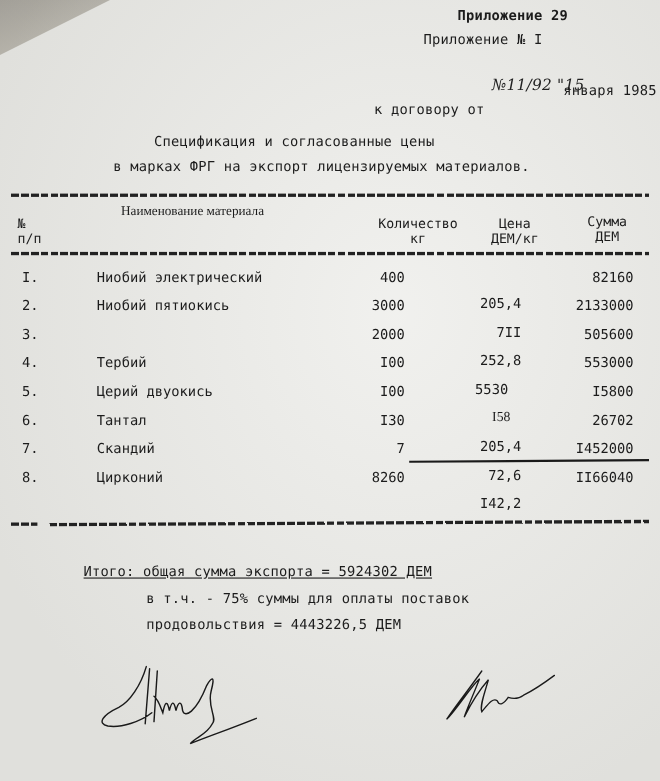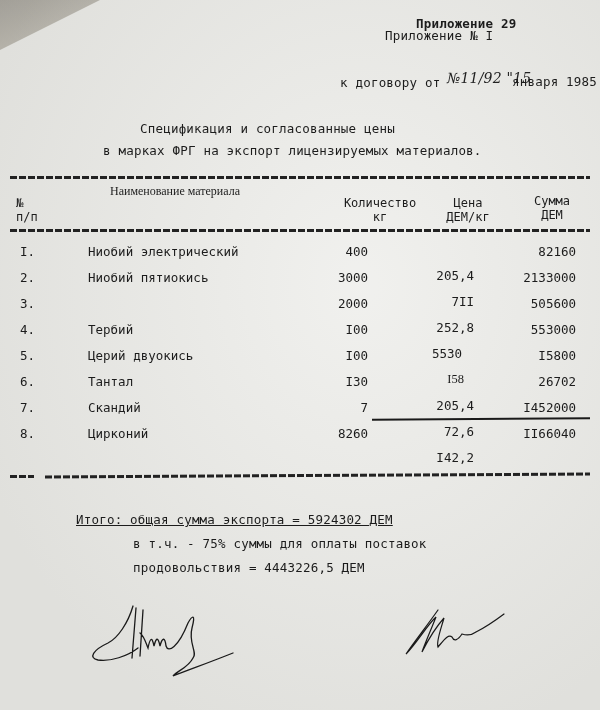--- a/index.html
+++ b/index.html
@@ -13,21 +13,21 @@
       position: absolute; left: 0; top: 0; width: 100px; height: 50px;
       background: linear-gradient(160deg, #a9a69e 0%, #bdbab1 60%);
       clip-path: polygon(0 0, 100% 0, 0 100%);
     }
     .paper-shade {
       position: absolute; inset: 0;
       background: radial-gradient(ellipse at 60% 40%, rgba(255,255,255,0.35), rgba(0,0,0,0.04) 80%);
       pointer-events: none;
     }
     .t { position: absolute; white-space: nowrap; font-size: 12.5px; letter-spacing: 0.2px; }
-    .bold { font-weight: bold; margin-top: 10px; }
+    .bold { font-weight: bold; }
     .hw { font-family: "DejaVu Serif", serif; font-style: italic; font-size: 14px; color: #222; }
     .dash {
       position: absolute; height: 3px;
       background: repeating-linear-gradient(90deg, #222 0 7px, transparent 7px 9px);
     }
     .hdr { font-size: 12px; line-height: 14px; text-align: center; position: absolute; }
     .row { position: absolute; left: 0; width: 600px; height: 24px; }
     .row .c { position: absolute; top: 0; font-size: 12.5px; white-space: nowrap; }
     .num { left: 20px; }
     .name { left: 88px; text-align: right; }
@@ -41,21 +41,21 @@
     .sig { position: absolute; }
   </style>
 </head>
 <body>
 
 <div class="corner"></div>
 <div class="paper-shade"></div>
 
 <div class="t bold" style="left:416px; top:6px;">Приложение 29</div>
 <div class="t" style="left:385px; top:28px;">Приложение № I</div>
-<div class="t" style="left:340px; top:75px;">к договору от</div>
+<div class="t" style="left:340px; top:92px;">к договору от</div>
 <div class="t hw" style="left:447px; top:70px;">№11/92 "15</div>
 <div class="t" style="left:512px; top:74px;">января 1985</div>
 
 <div class="t" style="left:140px; top:121px;">Спецификация и согласованные цены</div>
 <div class="t" style="left:103px; top:143px;">в марках ФРГ на экспорт лицензируемых материалов.</div>
 
 <div class="dash" style="left:10px; top:176px; width:580px;"></div>
 
 <div class="hdr" style="left:16px; top:196px; text-align:left;">
   <div>№</div>

